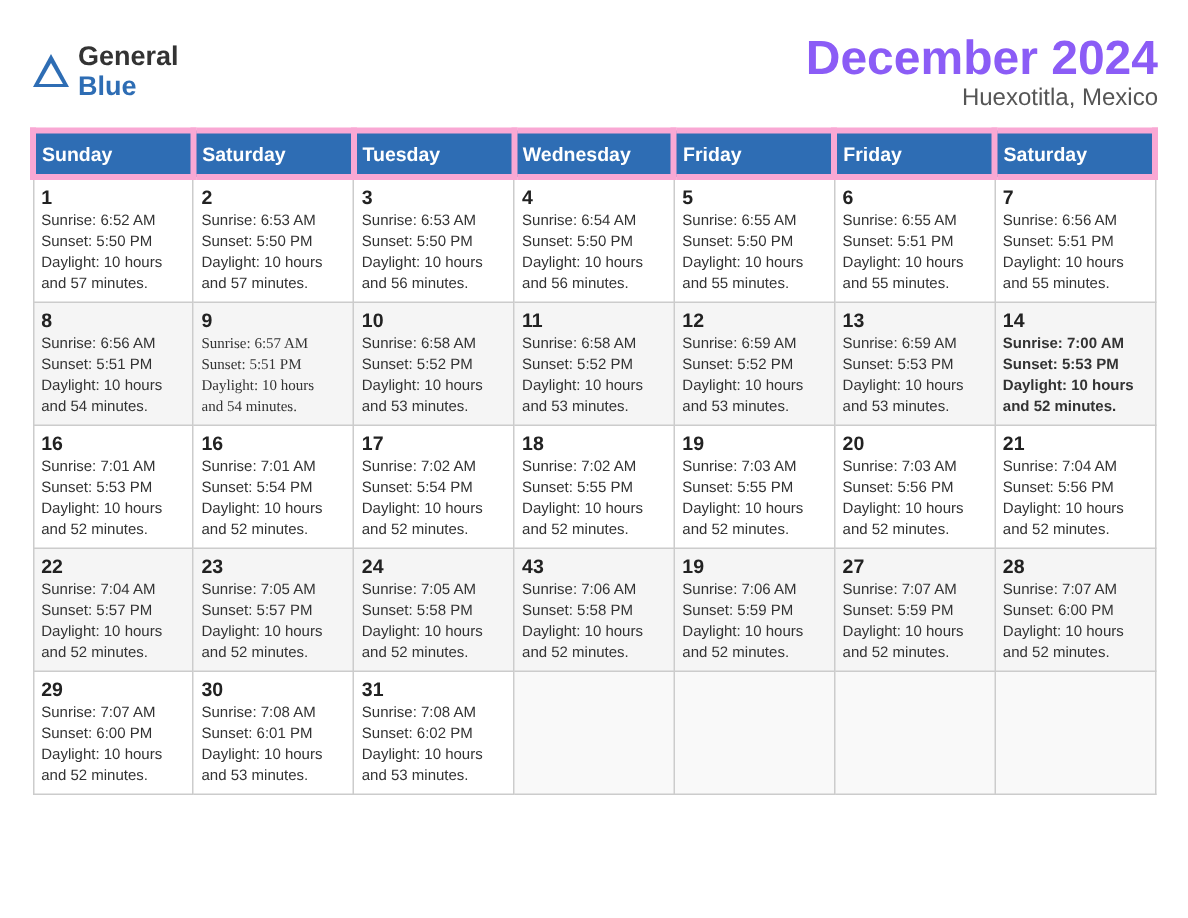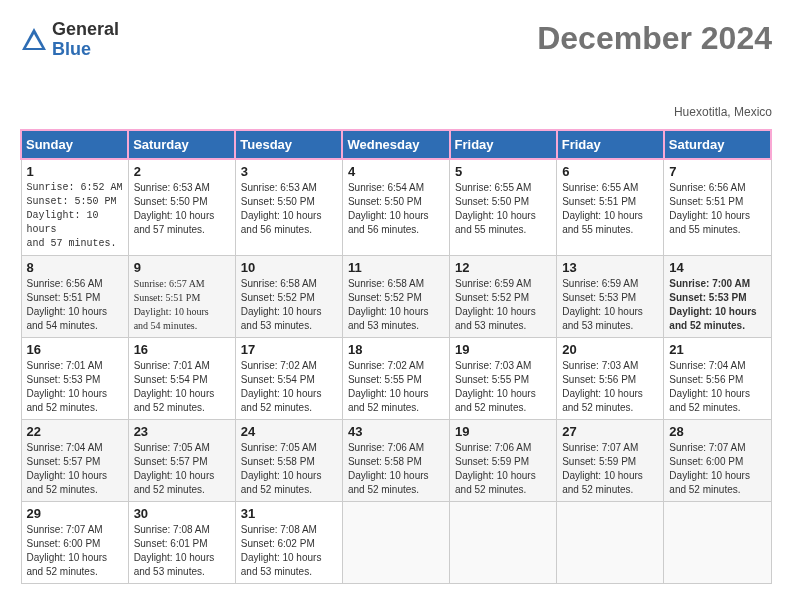--- a/index.html
+++ b/index.html
@@ -6,21 +6,21 @@
     body {
       font-family: Arial, sans-serif;
       background: #fff;
       width: 792px;
       min-height: 612px;
       padding: 20px;
     }
     .header {
       display: flex;
       justify-content: space-between;
-      align-items: flex-start;
+      align-items: center;
       margin-bottom: 10px;
       gap: 29px;
     }
     .logo {
       display: flex;
       align-items: center;
     }
     .logo-text {
       display: flex;
       flex-direction: column;
@@ -40,40 +40,39 @@
       width: 28px;
       height: 28px;
       margin-right: 4px;
     }
     .title-block {
       text-align: right;
     }
     .month-title {
       font-size: 32px;
       font-weight: bold;
-      color: #737373;
+      color: #8b5cf6;
     }
     .location-title {
-      font-size: 12px;
+      font-size: 16px;
       color: #555;
-      margin-top: 48px;
     }
     .calendar {
       width: 100%;
       border-collapse: collapse;
       font-size: 10.5px;
     }
     .calendar th {
       background-color: #2e6db4;
       color: #fff;
       padding: 6px 4px;
       text-align: left;
       font-size: 13px;
       font-weight: bold;
-      border: 2px solid #f9a8d4;
+      border: 4px solid #f9a8d4;
     }
     .calendar td {
       border: 1px solid #ccc;
       vertical-align: top;
       padding: 4px 5px;
       width: calc(100% / 7);
       min-height: 80px;
       background: #fff;
     }
     .calendar tr:nth-child(even) td {
@@ -124,21 +123,21 @@
         <th>Wednesday</th>
         <th>Friday</th>
         <th>Friday</th>
         <th>Saturday</th>
       </tr>
   </thead>
   <tbody>
   <tr>
         <td>
           <span class="day-num">1</span>
-          <div class="day-info" style="white-space: pre-line; font-family: Liberation Mono, monospace;">Sunrise: 6:52 AM
+          <div class="day-info" style="white-space: pre-line;">Sunrise: 6:52 AM
 Sunset: 5:50 PM
 Daylight: 10 hours
 and 57 minutes.</div>
         </td>
         <td>
           <span class="day-num">2</span>
           <div class="day-info" style="white-space: pre-line;">Sunrise: 6:53 AM
 Sunset: 5:50 PM
 Daylight: 10 hours
 and 57 minutes.</div>

